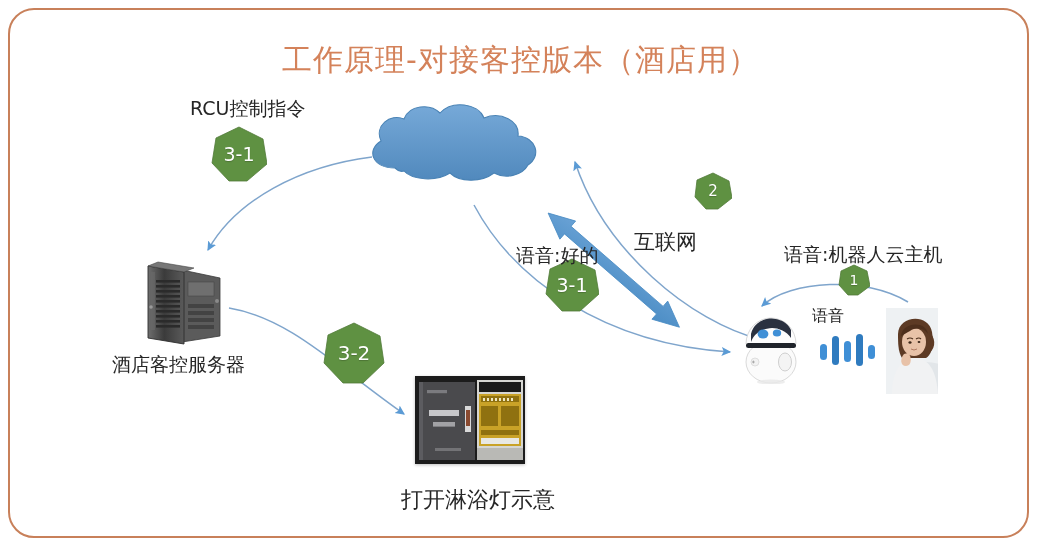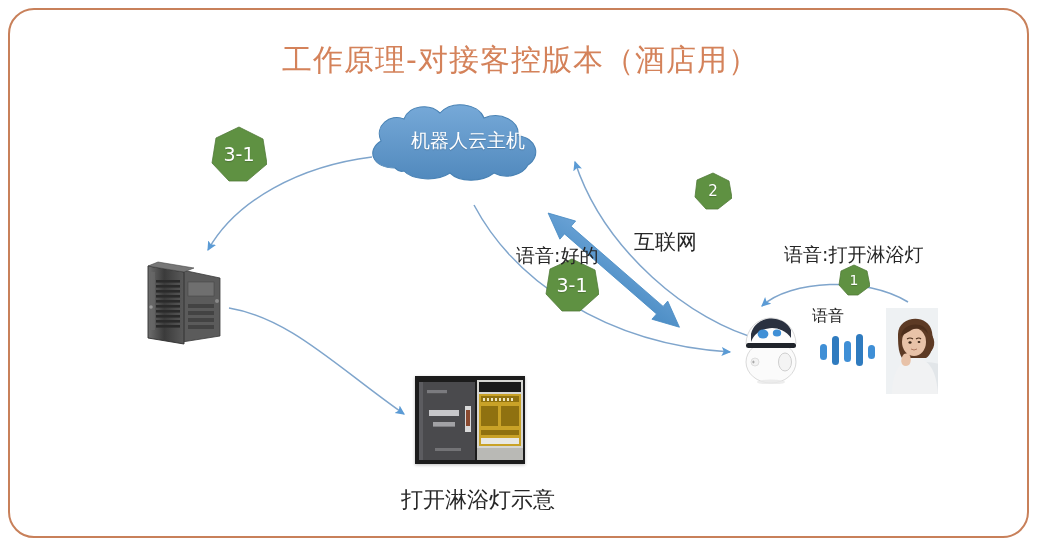--- a/index.html
+++ b/index.html
@@ -206,23 +206,20 @@
 
     <path d="M908,302 C866,276 790,280 762,306" fill="none" stroke="#7fa5cc" stroke-width="1.5" marker-end="url(#ah)"></path>
   </svg>
 
   <svg class="layer bigarrow" viewBox="0 0 1041 548">
     <g transform="translate(556,204) rotate(41)">
       <path d="M0,12 L26,0 L26,7 L148,7 L148,0 L174,12 L148,24 L148,17 L26,17 L26,24 Z" fill="url(#bigarrowg)" stroke="#4a8cc4" stroke-width="0.8"></path>
     </g>
   </svg>
 
-  <div class="cloud-wrap">
-    <div class="cloud-label">机器人云主机</div>
-  </div>
 
   <div class="server">
     <svg viewBox="0 0 92 92" width="92" height="92">
 
       <polygon points="44,12 82,20 82,78 44,84" fill="#5b5b5b" stroke="#3a3a3a" stroke-width="0.8"></polygon>
       <rect x="50" y="24" width="26" height="14" fill="#6f6f6f" stroke="#474747" stroke-width="0.6"></rect>
       <rect x="50" y="46" width="26" height="4" fill="#434343"></rect>
       <rect x="50" y="53" width="26" height="4" fill="#434343"></rect>
       <rect x="50" y="60" width="26" height="4" fill="#434343"></rect>
       <rect x="50" y="67" width="26" height="4" fill="#434343"></rect>
@@ -239,20 +236,21 @@
         <rect x="18" y="47" width="24" height="2.6"></rect>
         <rect x="18" y="52" width="24" height="2.6"></rect>
         <rect x="18" y="57" width="24" height="2.6"></rect>
         <rect x="18" y="62" width="24" height="2.6"></rect>
         <rect x="18" y="67" width="24" height="2.6"></rect>
       </g>
       <rect x="13" y="14" width="4" height="58" fill="#6b6b6b" opacity="0.55"></rect>
       <circle cx="13" cy="49" r="1.8" fill="#9a9a9a"></circle>
     </svg>
   </div>
+  <div class="lbl" style="left:112px; top:352px; font-size:19px;">酒店客控服务器</div>
 
   <div class="rcu">
     <svg viewBox="0 0 110 88" width="110" height="88">
       <rect x="0" y="0" width="110" height="88" fill="#1c1c1c"></rect>
 
       <rect x="4" y="6" width="56" height="78" fill="#4a4a4d"></rect>
       <rect x="4" y="6" width="4" height="78" fill="#5c5c60"></rect>
 
       <rect x="12" y="14" width="20" height="3.2" fill="#8c8c90" opacity="0.75"></rect>
       <rect x="14" y="34" width="30" height="6" fill="#d8d8dc" opacity="0.88"></rect>
@@ -359,21 +357,28 @@
     <div class="txt" style="font-size:19px;">3-1</div>
   </div>
 
   <div class="hepta" style="left:838px; top:264px; width:32px; height:32px;">
     <svg viewBox="0 0 32 32" width="32" height="32">
       <polygon points="16,1 29,7 32,22 20,31 10,31 1,21 3,7" fill="#5f9142" stroke="#517a38" stroke-width="0.8"></polygon>
     </svg>
     <div class="txt" style="font-size:14px;">1</div>
   </div>
 
-
+  <div class="hepta" style="left:323px; top:322px; width:62px; height:62px;">
+    <svg viewBox="0 0 62 62" width="62" height="62">
+      <polygon points="31,1 57,14 61,41 40,61 20,61 1,41 5,13" fill="#5f9142" stroke="#517a38" stroke-width="0.8"></polygon>
+    </svg>
+    <div class="txt" style="font-size:20px;">3-2</div>
+  </div>
+
+  <div class="lbl" style="left:190px; top:96px; font-size:19px;">RCU控制指令</div>
 
   <div class="lbl" style="left:634px; top:228px; font-size:21px;font-family:Liberation Serif, serif;">互联网</div>
 
   <div class="lbl" style="left:516px; top:243px; font-size:19px;">语音:好的</div>
 
-  <div class="lbl" style="left:784px; top:242px; font-size:19px;">语音:打开淋浴灯</div>
+  <div class="lbl" style="left:784px; top:242px; font-size:19px;">语音:机器人云主机</div>
 
 </div>
 
 </body></html>

